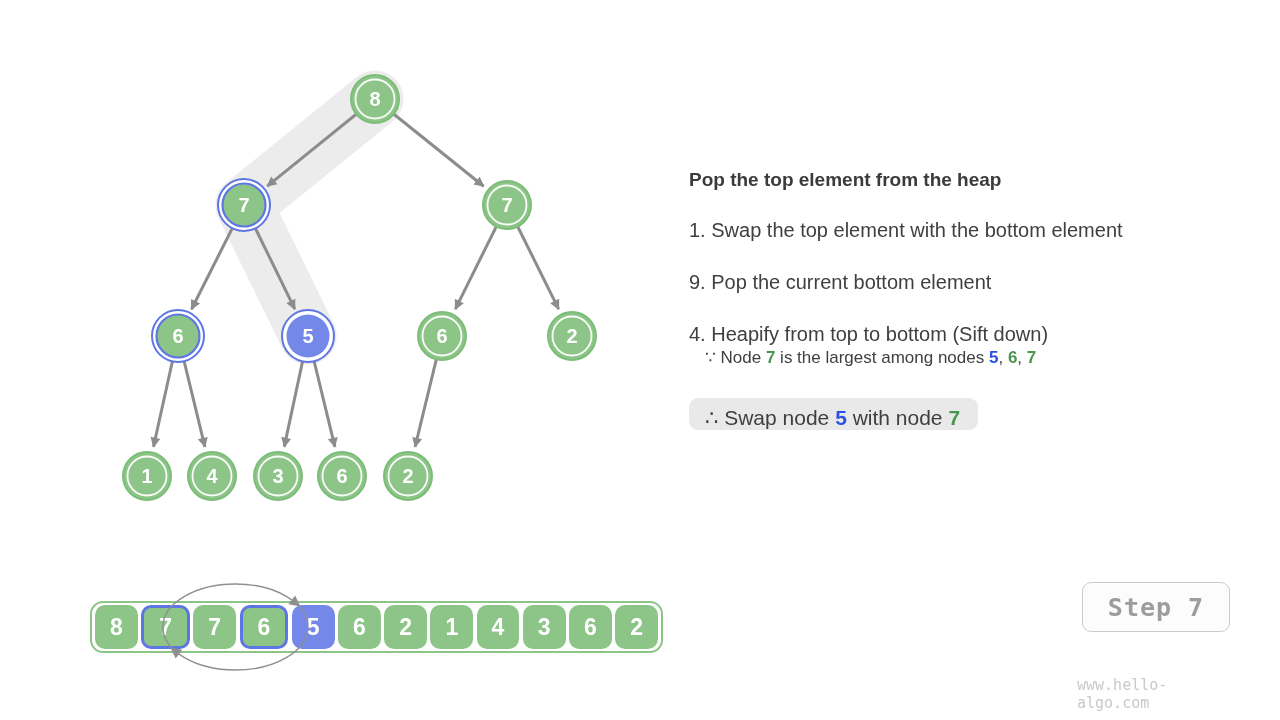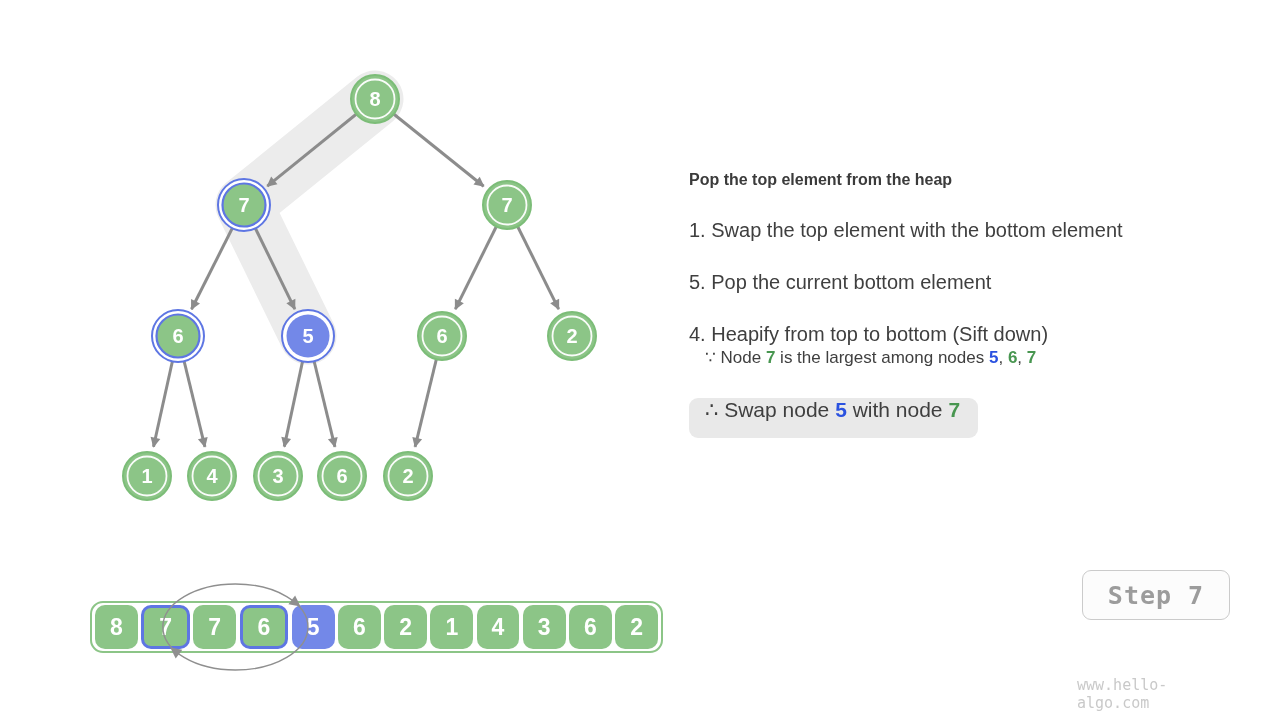--- a/index.html
+++ b/index.html
@@ -23,32 +23,32 @@
     border:2px solid var(--green);border-radius:13px;background:#fff;
     display:flex;align-items:center;gap:3.5px;padding:3px;z-index:1;}
   .cell{flex:1;height:44px;border-radius:10px;display:flex;align-items:center;
     justify-content:center;color:#fff;font-weight:bold;font-size:23px;}
   .cell-green{background:var(--green);}
   .cell-green-blue-border{background:var(--green);border:3px solid var(--blue-border);}
   .cell-blue{background:var(--blue);}
 
   
   .panel{position:absolute;left:689px;top:166px;width:560px;z-index:2;color:#3F3F3F;}
-  .panel h2{font-size:16px;line-height:28px;font-weight:bold;color:#3B3B3B;}
+  .panel h2{font-size:19px;line-height:28px;font-weight:bold;color:#3B3B3B;}
   .step-line{font-size:20px;line-height:24px;margin-top:28px;}
   .step-line.first{margin-top:24px;}
   .because{font-size:17px;line-height:24px;padding-left:16px;}
-  .therefore-pill{display:inline-flex;align-items:flex-start;height:40px;margin-top:10px;
+  .therefore-pill{display:inline-flex;align-items:flex-end;height:32px;margin-top:10px;
     background:var(--pill-bg);border-radius:9px;padding:0 18px 0 16px;}
   .therefore-pill p{font-size:21px;}
   .c-green{color:var(--text-green);font-weight:bold;}
   .c-blue{color:var(--text-blue);font-weight:bold;}
 
   
-  .step-box{position:absolute;left:1082px;top:570px;width:148px;height:50px;
+  .step-box{position:absolute;left:1082px;top:582px;width:148px;height:50px;
     border:1.5px solid #CBCBCB;border-radius:9px;background:#FCFCFC;
     display:flex;align-items:center;justify-content:center;
     font-family:"DejaVu Sans Mono",monospace;font-weight:bold;font-size:25px;
     color:#9C9C9C;letter-spacing:1px;z-index:2;}
 
   .watermark{position:absolute;left:1077px;top:676px;width:140px;
     font-family:"DejaVu Sans Mono",monospace;font-size:15px;color:#C9C9C9;z-index:2;}
 </style>
 </head>
 <body>
@@ -151,21 +151,21 @@
       <div class="cell cell-green">1</div>
       <div class="cell cell-green">4</div>
       <div class="cell cell-green">3</div>
       <div class="cell cell-green">6</div>
       <div class="cell cell-green">2</div>
     </div>
 
   <div class="panel">
     <h2>Pop the top element from the heap</h2>
     <p class="step-line first">1. Swap the top element with the bottom element</p>
-    <p class="step-line">5. Pop the current bottom element</p>
+    <p class="step-line">9. Pop the current bottom element</p>
     <p class="step-line">4. Heapify from top to bottom (Sift down)</p>
     <p class="because"><span>∵ Node </span><span class="c-green">7</span><span> is the largest among nodes </span><span class="c-blue">5</span><span>, </span><span class="c-green">6</span><span>, </span><span class="c-green">7</span></p>
     <br>
     <div class="therefore-pill">
       <p><span>∴ Swap node </span><span class="c-blue">5</span><span> with node </span><span class="c-green">7</span></p>
     </div>
   </div>
 
   <div class="step-box">Step 7</div>
 

